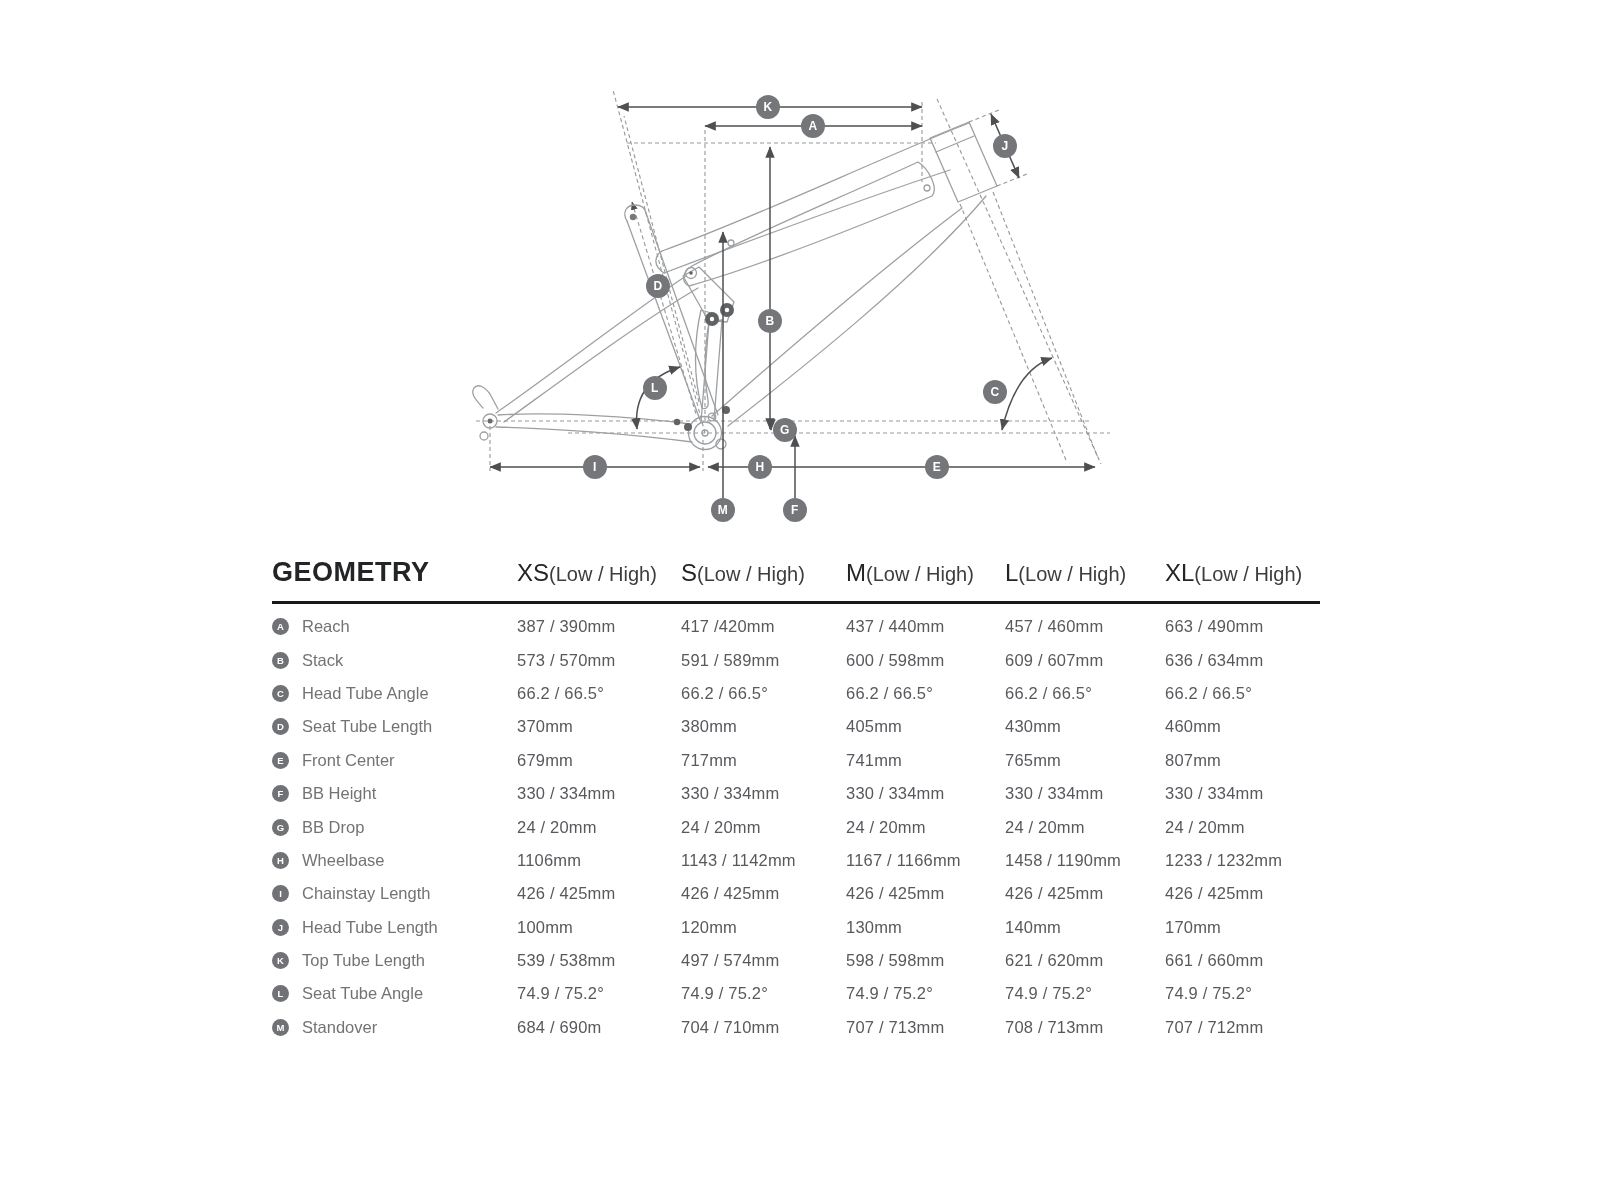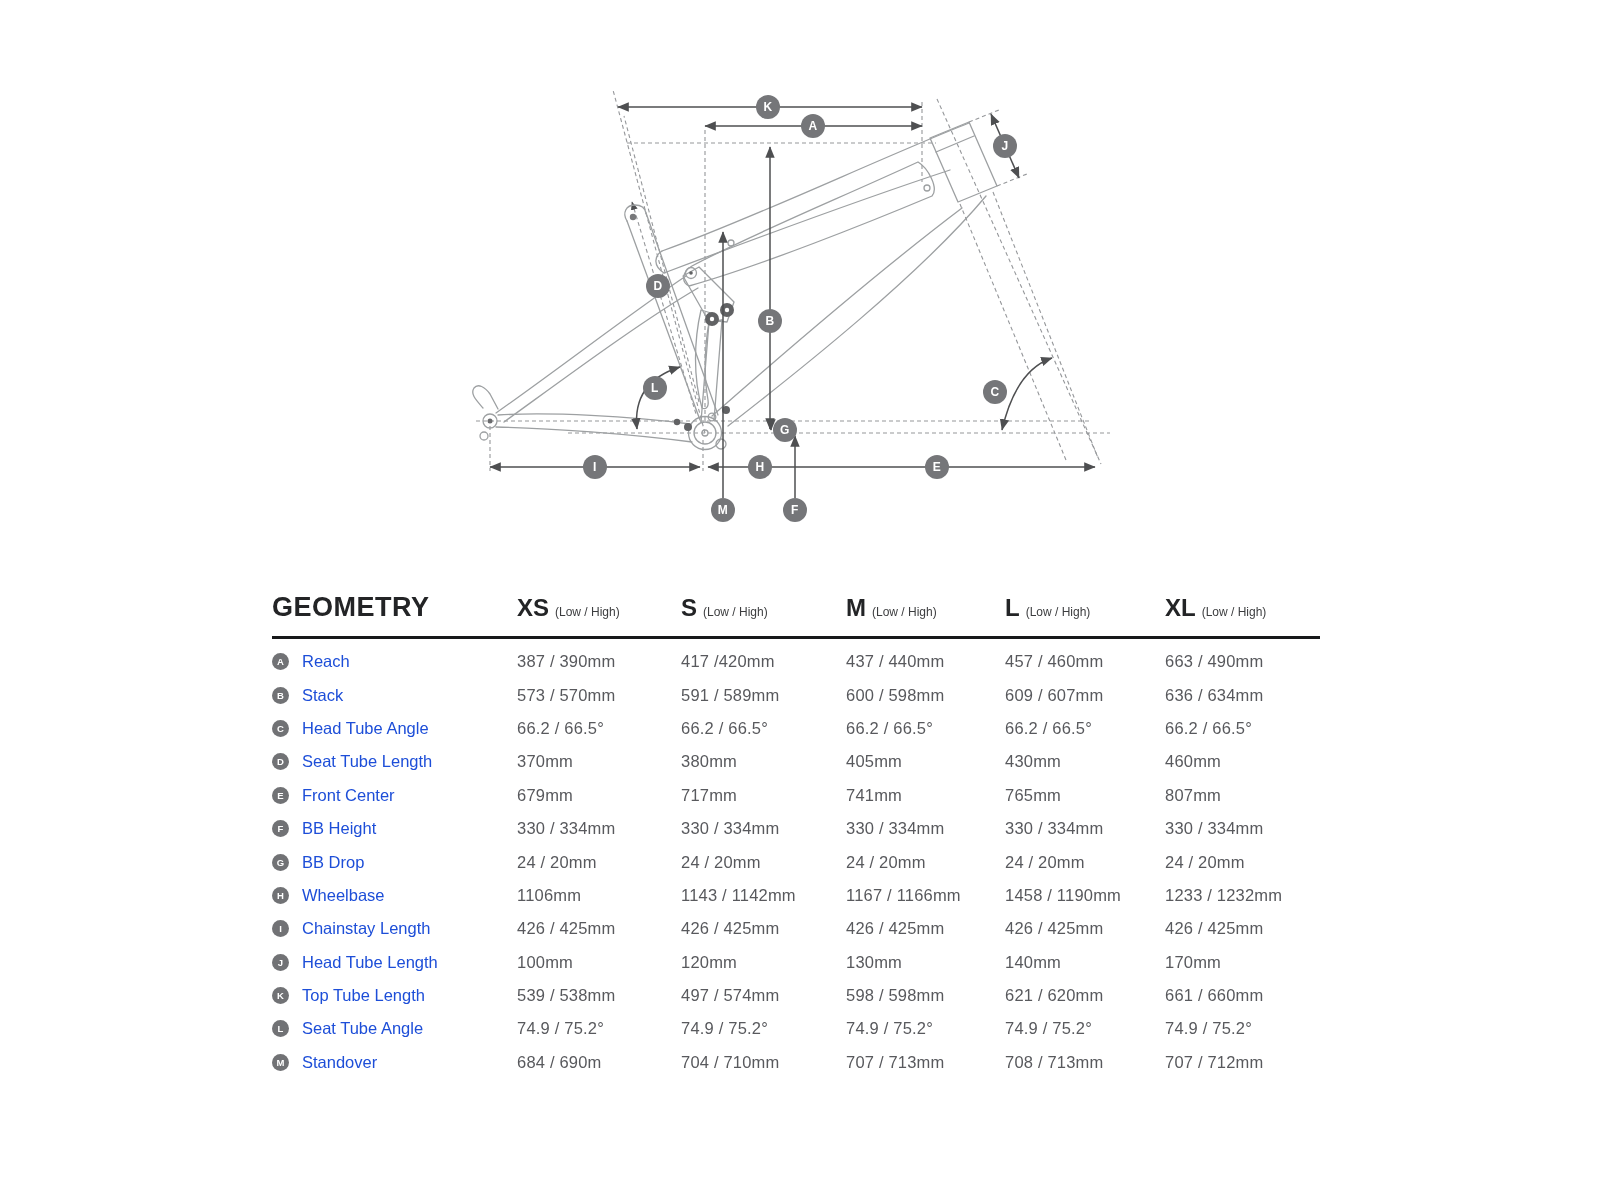--- a/index.html
+++ b/index.html
@@ -7,36 +7,36 @@
         font-family:"Liberation Sans","DejaVu Sans",sans-serif;}
 
   
   .diagram{position:absolute;left:450px;top:70px;width:660px;height:460px;}
   .diagram svg{position:absolute;left:0;top:0;}
   .dbadge{position:absolute;width:24px;height:24px;border-radius:50%;background:#757679;
           color:#fff;font-size:12px;font-weight:bold;display:flex;align-items:center;
           justify-content:center;transform:translate(-50%,-50%);letter-spacing:.5px;}
 
   
-  .geo{position:absolute;left:272px;top:592px;width:1048px;}
+  .geo{position:absolute;left:272px;top:557px;width:1048px;}
   .geo-grid{display:grid;grid-template-columns:245px 164px 165px 159px 160px 155px;}
   .geo-head{align-items:baseline;}
   .geo-title{font-size:27px;font-weight:800;color:#232426;letter-spacing:.5px;}
   .size-h{white-space:nowrap;}
-  .size-h .sz{font-size:24px;font-weight:700;color:#232426;}
-  .size-h .sub{font-size:12px;font-weight:400;color:#3c3d3f;margin-left:6px;}
+  .size-h .sz{font-size:24px;font-weight:400;color:#232426;}
+  .size-h .sub{font-size:20px;font-weight:400;color:#3c3d3f;margin-left:0;}
   .rule{height:3px;background:#17181a;margin-top:13px;}
   .rows{margin-top:6px;}
   .grow{display:grid;grid-template-columns:245px 164px 165px 159px 160px 155px;
         height:33.4px;align-items:center;}
   .label-cell{display:flex;align-items:center;}
   .tbadge{width:17px;height:17px;border-radius:50%;background:#717275;color:#fff;
           font-size:9.5px;font-weight:bold;display:inline-flex;align-items:center;
           justify-content:center;margin-right:13px;flex:0 0 auto;}
-  .rlabel{font-size:16.5px;font-weight:500;color:#1d4ed8;}
+  .rlabel{font-size:16.5px;font-weight:500;color:#737373;}
   .val{font-size:16.5px;font-weight:400;color:#58595d;letter-spacing:.2px;}
 </style>
 </head>
 <body>
 
 <div class="page">
 
   <div class="diagram">
     <svg width="660" height="460" viewBox="0 0 660 460">
       <defs>

